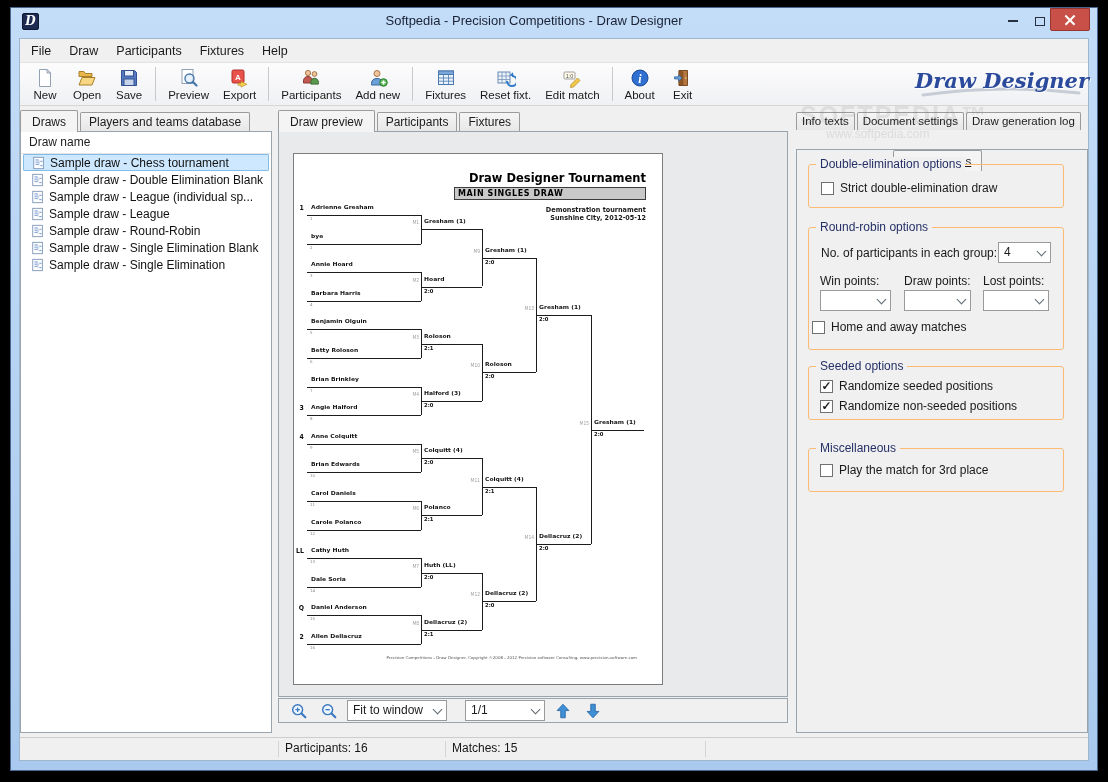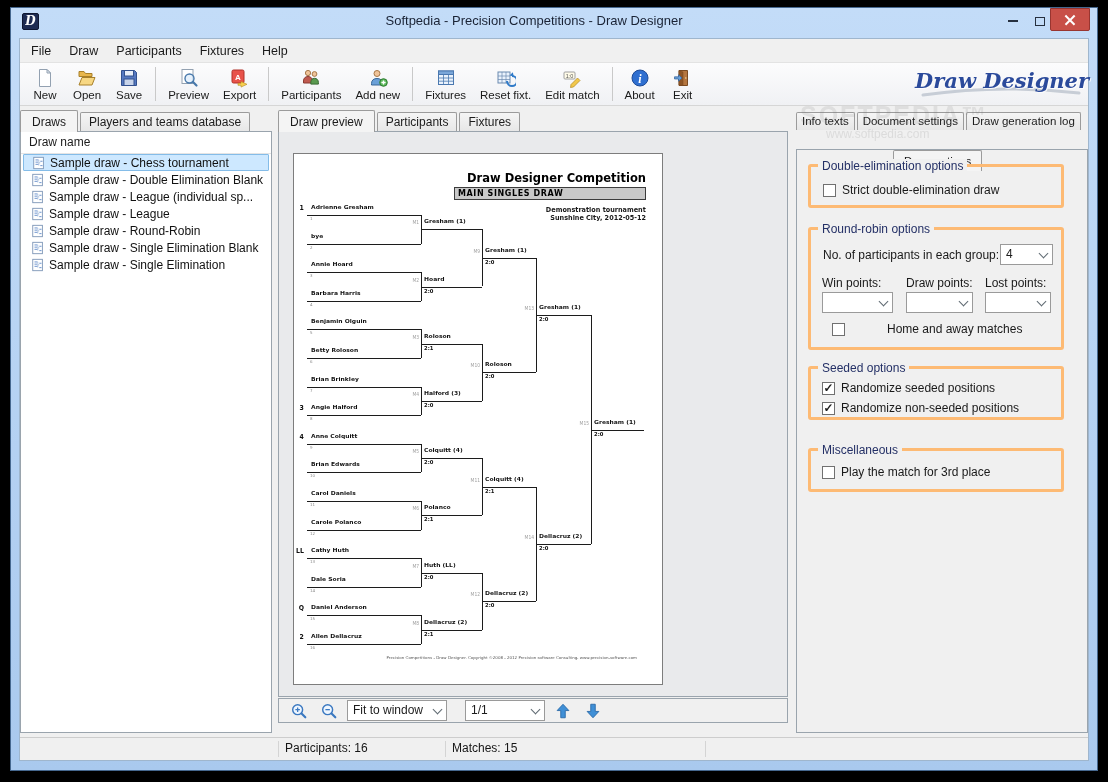--- a/index.html
+++ b/index.html
@@ -109,21 +109,21 @@
   .sel { position:relative; height:21px; background:#fff; border:1px solid #9a9a9a;
          font-size:12px; line-height:19px; padding-left:5px; color:#1c1c1c; }
   .sel .sarr { position:absolute; right:0; top:0; width:17px; height:100%;
                display:flex; align-items:center; justify-content:center; }
   .sarr::before { content:""; display:block; width:6px; height:6px; margin-top:-3px;
                   border-right:1.6px solid #5f6a72; border-bottom:1.6px solid #5f6a72;
                   transform:rotate(45deg); }
   #sel-fit { width:100px; } #sel-page { width:80px; margin-left:12px; }
 
   
-  .grp { position:absolute; border:3px solid #fdba74; border-radius:3px; }
+  .grp { position:absolute; border:1px solid #fdba74; border-radius:3px; }
   .grp-title { position:absolute; top:-8px; left:7px; background:#f0f0f0; padding:0 4px;
                font-size:12px; color:#243066; white-space:nowrap; }
   .cbrow { position:absolute; display:flex; align-items:center; font-size:12px; color:#191919;
            white-space:nowrap; }
   .cb { display:inline-block; width:13px; height:13px; background:#fff; border:1px solid #707070;
         margin-right:6px; font-weight:bold; font-size:12px; line-height:11px; text-align:center;
         color:#1d1d1d; flex:0 0 auto; }
   .glabel { position:absolute; font-size:12px; color:#191919; white-space:nowrap; }
 
   
@@ -379,21 +379,21 @@
       </div>
   </div>
 
   <div class="tabs" style="left:278px; top:110px;">
       <div class="tab active">Draw preview</div>
       <div class="tab">Participants</div>
       <div class="tab">Fixtures</div>
     </div>
   <div class="panel-box" id="center-box"></div>
   <div id="preview-page">
-    <div class="pv-title">Draw Designer Competition</div>
+    <div class="pv-title">Draw Designer Tournament</div>
     <div class="pv-bar">MAIN SINGLES DRAW</div>
     <div class="pv-ev" id="pv-ev1">Demonstration tournament</div>
     <div class="pv-ev" id="pv-ev2">Sunshine City, 2012-05-12</div>
     <div>
         <div class="bl-h" style="left: 13px; top: 61px; width: 114px;"></div>
         <div class="b-name" style="left: 17px; top: 50px;">Adrienne Gresham</div>
         <div class="b-seed" style="left: 0px; top: 50px;">1</div>
         <div class="b-pos" style="left: 16px; top: 62px;">1</div>
         <div class="bl-h" style="left: 13px; top: 89.6px; width: 114px;"></div>
         <div class="b-name" style="left: 17px; top: 78.6px;">bye</div>
@@ -593,21 +593,21 @@
       <span class="sarr"></span>
     </div>
     <div class="sel" style="position:absolute; left:95px; top:62px; width:67px;">
       <span></span>
       <span class="sarr"></span>
     </div>
     <div class="sel" style="position:absolute; left:174px; top:62px; width:66px;">
       <span></span>
       <span class="sarr"></span>
     </div>
-    <div class="cbrow" style="left:21px; top:92px;gap:36px;">
+    <div class="cbrow" style="left:3px; top:92px;">
       <span class="cb"></span>
       <span>Home and away matches</span>
     </div>
   </div>
 
   <div class="grp" style="left:808px; top:366px; width:256px; height:54px; z-index:3;">
     <div class="grp-title">Seeded options</div>
     <div class="cbrow" style="left:11px; top:12px;">
       <span class="cb checked">✓</span>
       <span>Randomize seeded positions</span>

